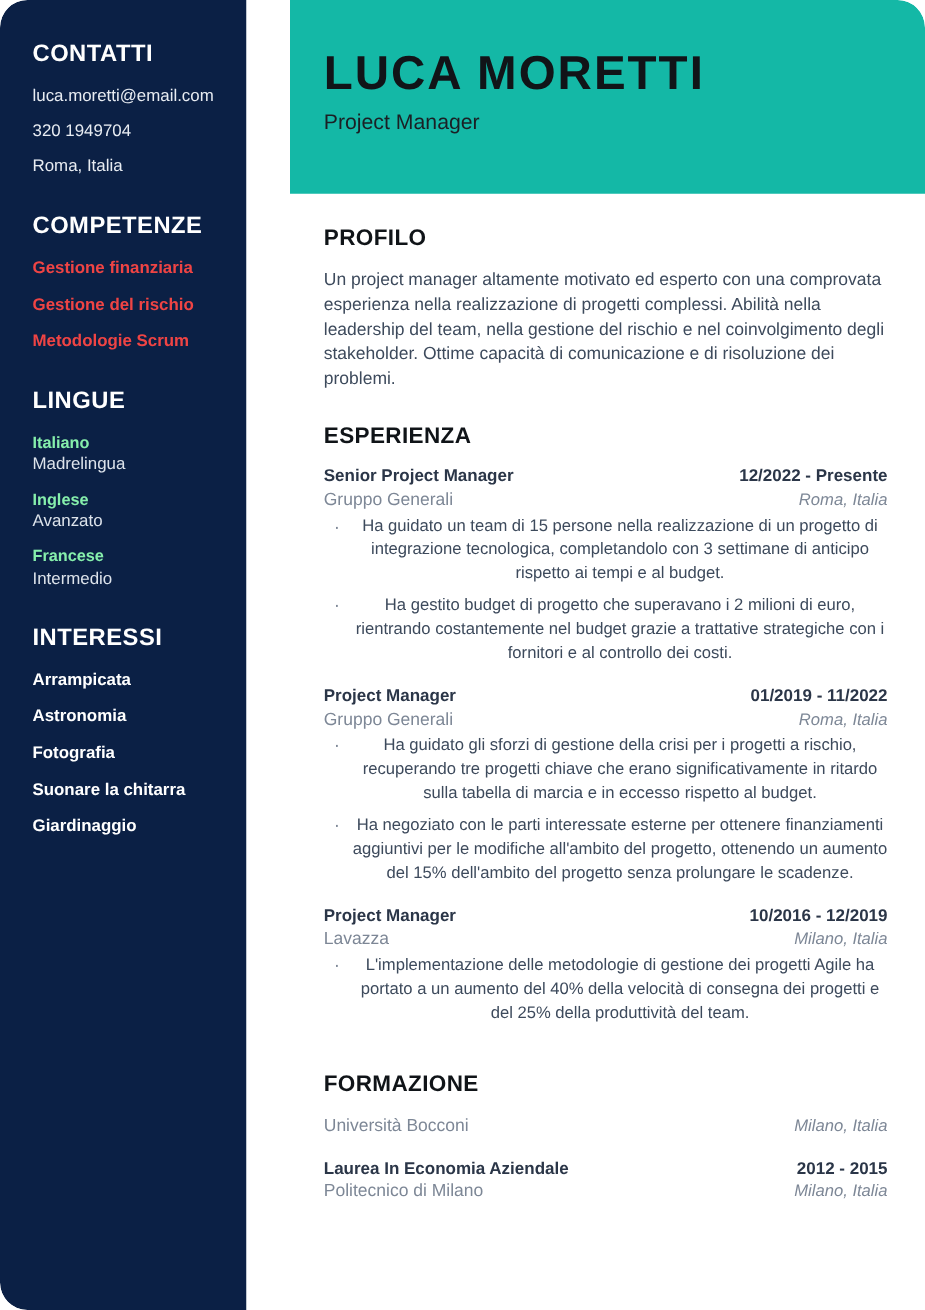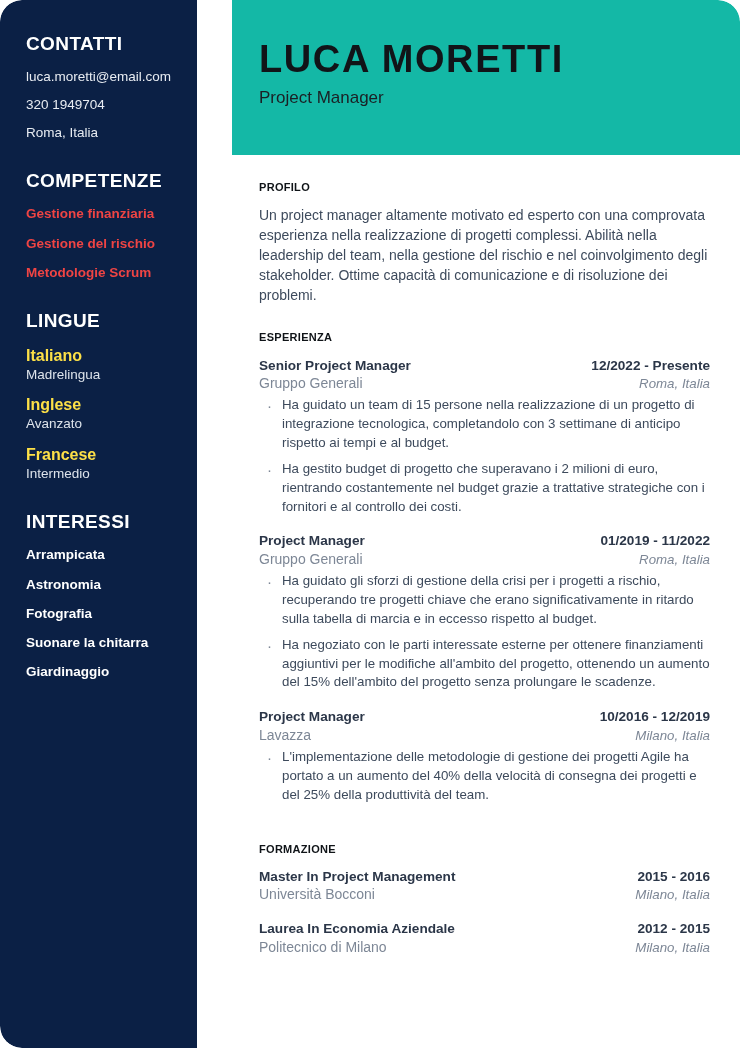--- a/index.html
+++ b/index.html
@@ -58,23 +58,23 @@
   }
   .skill-line {
     font-size: 13.5px;
     font-weight: bold;
     color: #ef4444;
     line-height: 1.2;
     margin-bottom: 13px;
   }
   .lang-item { margin-bottom: 12px; }
   .lang-name {
-    font-size: 16px;
-    font-weight: bold;
-    color: #fde047;
+    font-size: 13px;
+    font-weight: bold;
+    color: #86efac;
     line-height: 1.25;
   }
   .lang-level {
     font-size: 13.5px;
     font-weight: normal;
     color: #dde3eb;
     line-height: 1.3;
   }
   .interest-line {
     font-size: 13.5px;
@@ -114,21 +114,21 @@
     color: #1b1f24;
     line-height: 1.2;
     margin: 0;
   }
 
   .body-area {
     padding: 26px 30px 0 27px;
     box-sizing: border-box;
   }
   .sec-head {
-    font-size: 11px;
+    font-size: 18px;
     font-weight: bold;
     color: #101418;
     letter-spacing: 0.3px;
     margin: 0 0 13px 0;
     line-height: 1.1;
   }
   .profile-text {
     font-size: 14px;
     color: #3d4a5c;
     line-height: 1.42;
@@ -165,20 +165,21 @@
     font-size: 13.3px;
     color: #7d8796;
     font-style: italic;
     line-height: 1.35;
     white-space: nowrap;
   }
   .bullets {
     list-style: none;
     margin: 3px 0 0 0;
     padding: 0;
+    text-align: center;
   }
   .bullets li {
     position: relative;
     font-size: 13.3px;
     color: #3d4a5c;
     line-height: 1.42;
     padding-left: 23px;
     margin-bottom: 7px;
   }
   .bullets li:last-child { margin-bottom: 0; }
@@ -305,24 +306,20 @@
         </div>
       </section>
 
       <div class="sec-gap-sm"></div>
 
       <section>
         <h2 class="sec-head">FORMAZIONE</h2>
 
         <div class="edu-entry">
           <div class="entry-row">
-            <span class="entry-title">Master In Project Management</span>
-            <span class="entry-date">2015 - 2016</span>
-          </div>
-          <div class="entry-row">
             <span class="entry-org">Università Bocconi</span>
             <span class="entry-loc">Milano, Italia</span>
           </div>
         </div>
 
         <div class="edu-entry">
           <div class="entry-row">
             <span class="entry-title">Laurea In Economia Aziendale</span>
             <span class="entry-date">2012 - 2015</span>
           </div>

